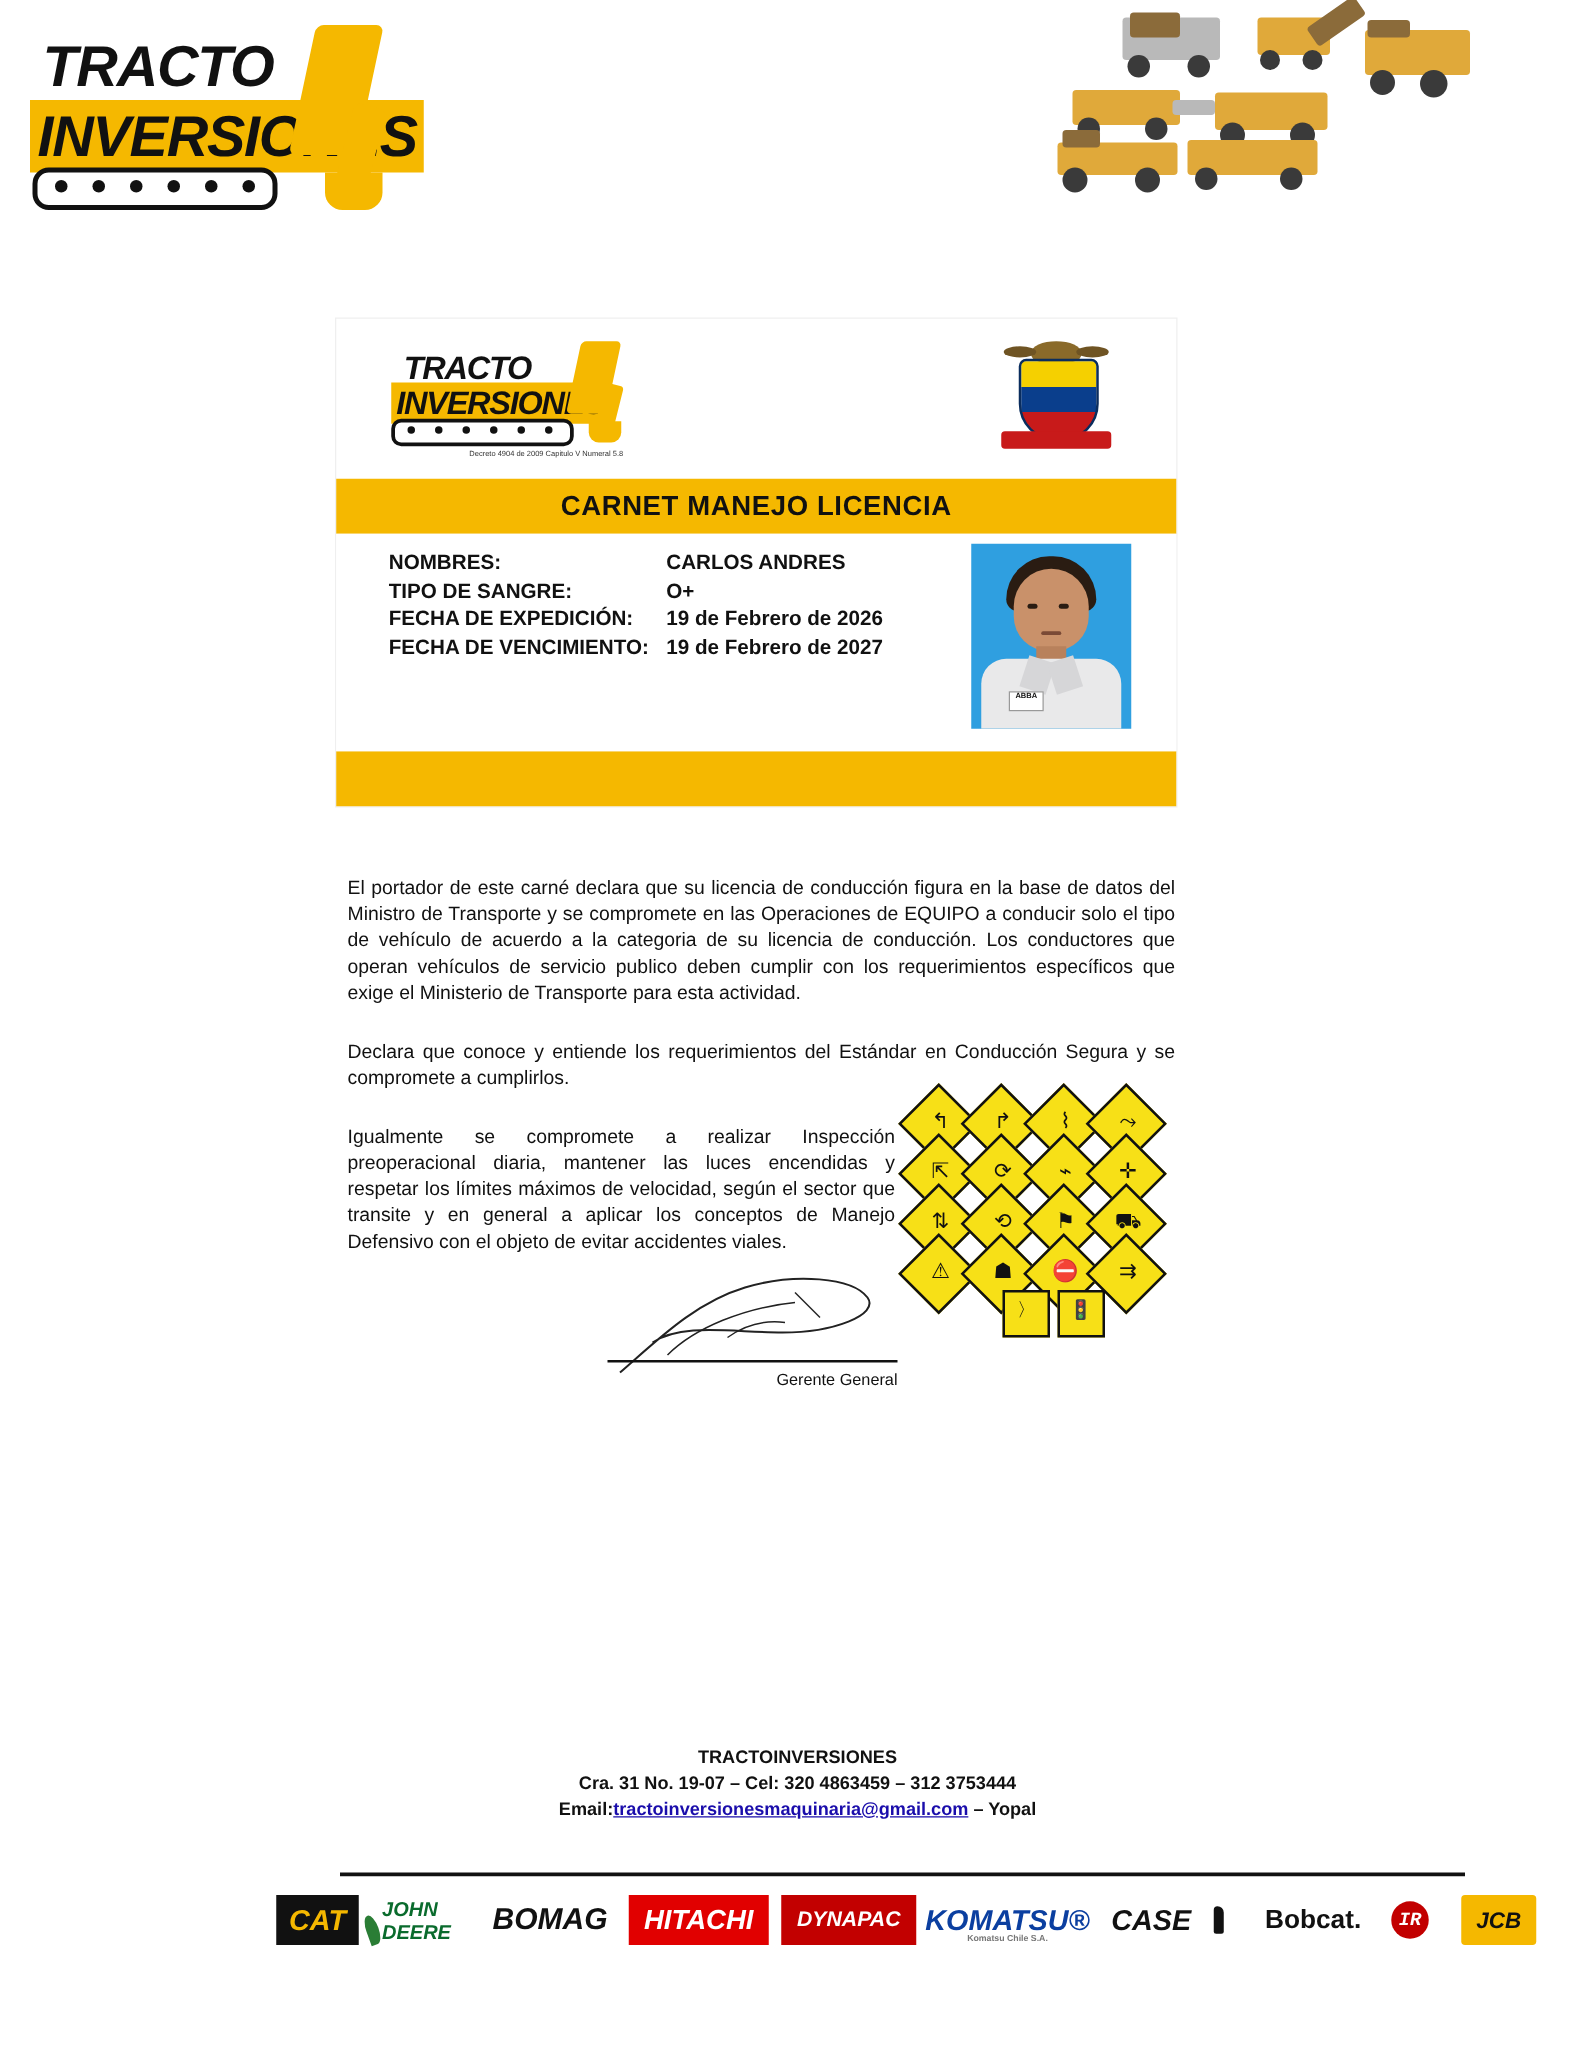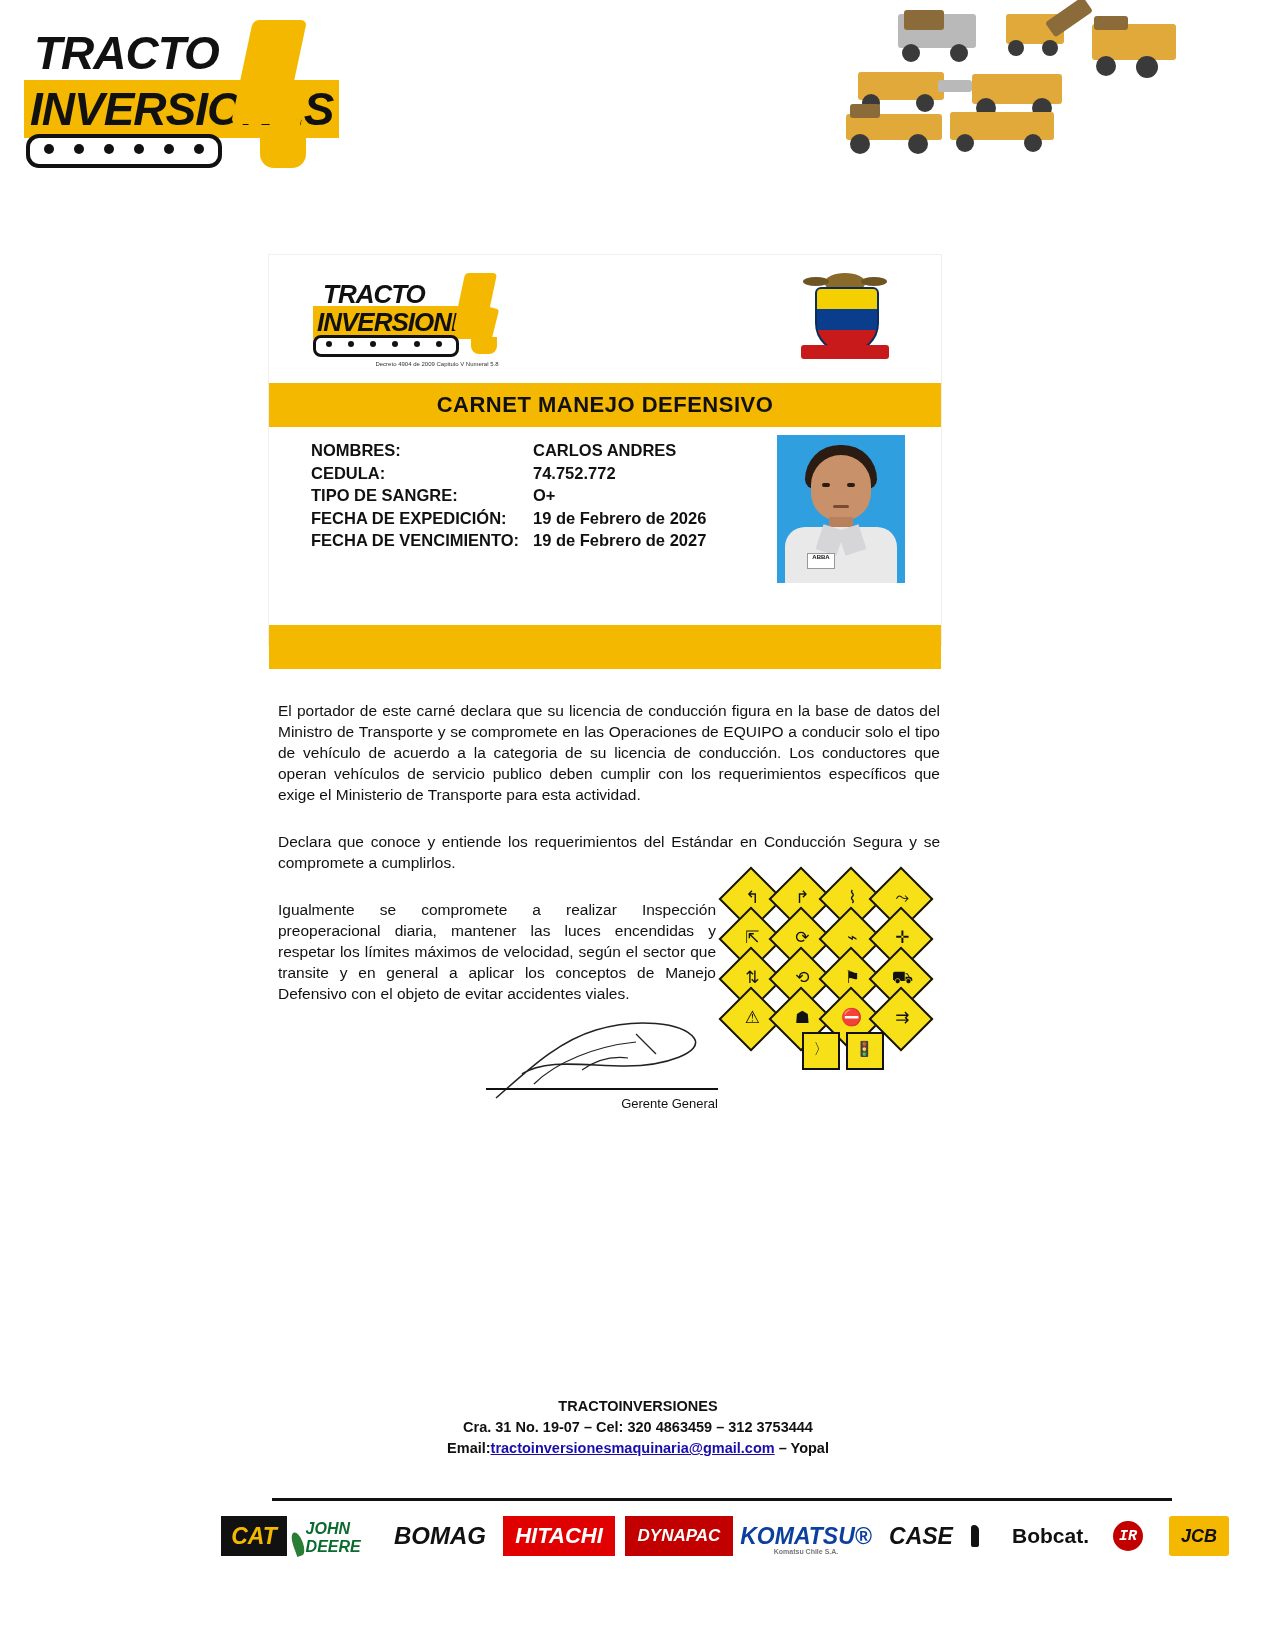--- a/index.html
+++ b/index.html
@@ -86,21 +86,21 @@
     border-radius:50% 50% 40% 40%;
   }
   .shield .wing{position:absolute;top:4px;width:26px;height:9px;background:#6f5423;border-radius:50%;}
   .shield .ribbon{position:absolute;left:4px;top:72px;width:88px;height:14px;background:#C81A1A;border-radius:3px;}
 
   .carnet-band{
     height:44px;background:#F5B800;display:flex;align-items:center;justify-content:center;
   }
   .carnet-band .t{font-size:22px;font-weight:bold;color:#111;letter-spacing:.5px;}
 
-  .carnet-body{position:relative;height:170px;background:#fff;padding-top:28px;}
+  .carnet-body{position:relative;height:170px;background:#fff;padding-top:4px;}
   .fields{position:absolute;left:42px;top:14px;width:470px;}
   .frow{display:flex;height:22.5px;align-items:baseline;}
   .flabel{width:222px;font-size:16.5px;font-weight:bold;color:#111;}
   .fvalue{font-size:16.5px;font-weight:bold;color:#111;}
 
   .photo{
     position:absolute;right:36px;top:8px;width:128px;height:148px;
     background:linear-gradient(#2f9fe0,#2f9fe0);
     overflow:hidden;
   }
@@ -248,32 +248,28 @@
     <div class="shield">
       <div class="condor"></div>
       <div class="wing" style="left:6px;"></div>
       <div class="wing" style="left:64px;"></div>
       <div class="sh"></div>
       <div class="ribbon"></div>
     </div>
   </div>
 
   <div class="carnet-band">
-    <div class="t">CARNET MANEJO DEFENSIVO</div>
+    <div class="t">CARNET MANEJO LICENCIA</div>
   </div>
 
   <div class="carnet-body">
     <div class="fields">
       <div class="frow">
         <div class="flabel">NOMBRES:</div>
         <div class="fvalue">CARLOS ANDRES</div>
-      </div>
-      <div class="frow">
-        <div class="flabel">CEDULA:</div>
-        <div class="fvalue">74.752.772</div>
       </div>
       <div class="frow">
         <div class="flabel">TIPO DE SANGRE:</div>
         <div class="fvalue">O+</div>
       </div>
       <div class="frow">
         <div class="flabel">FECHA DE EXPEDICIÓN:</div>
         <div class="fvalue">19 de Febrero de 2026</div>
       </div>
       <div class="frow">

